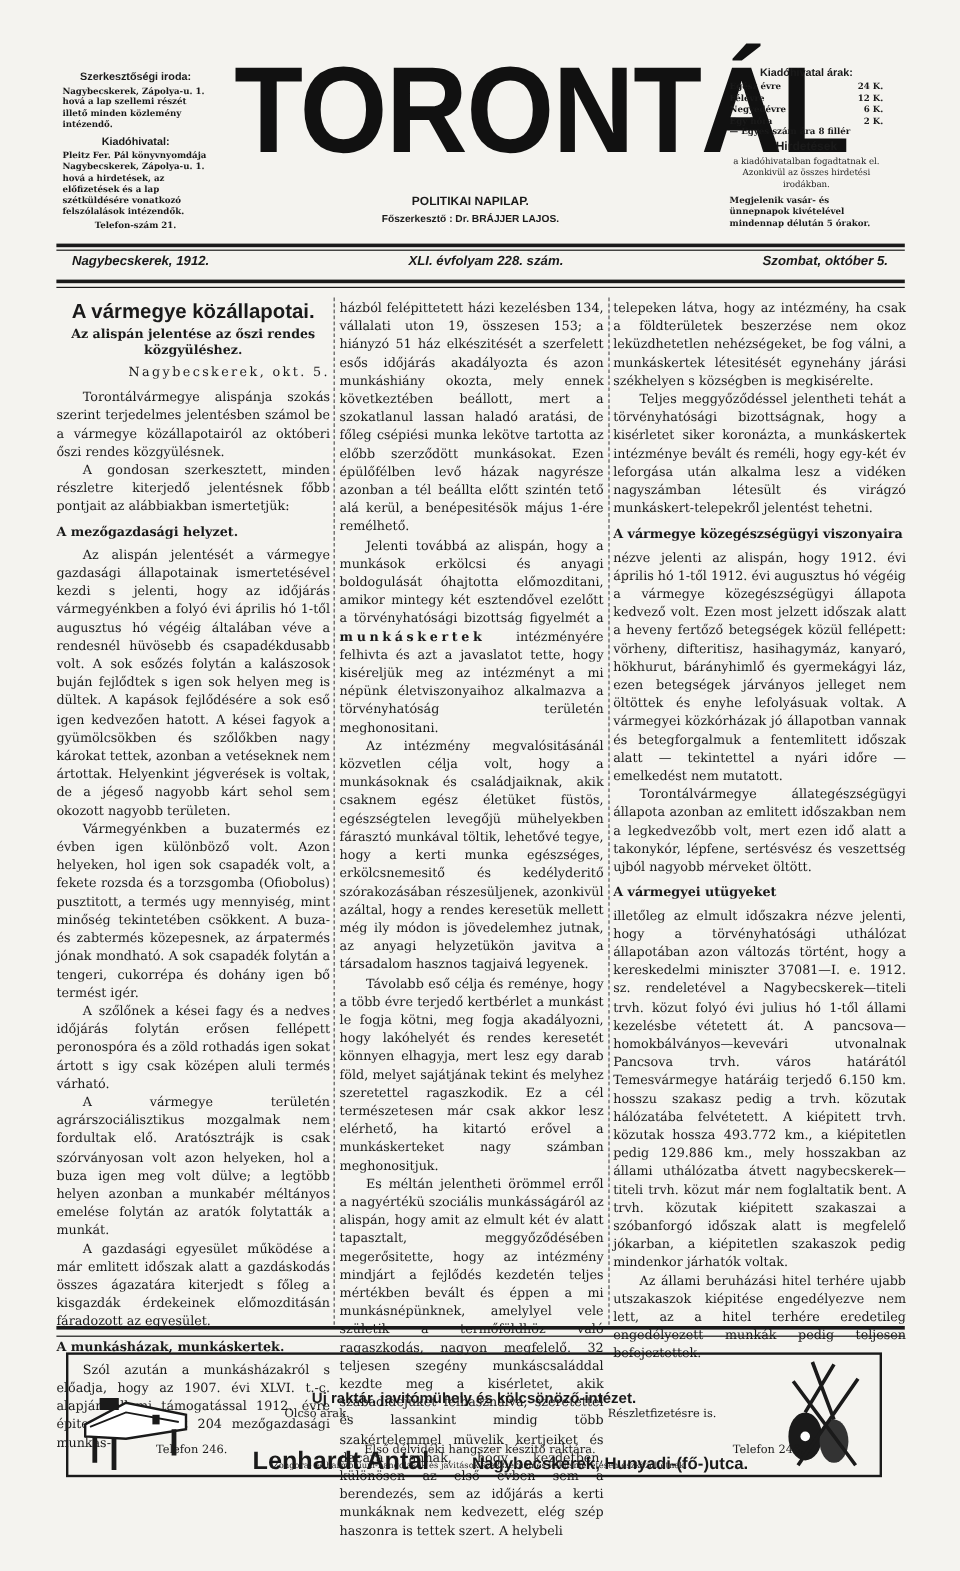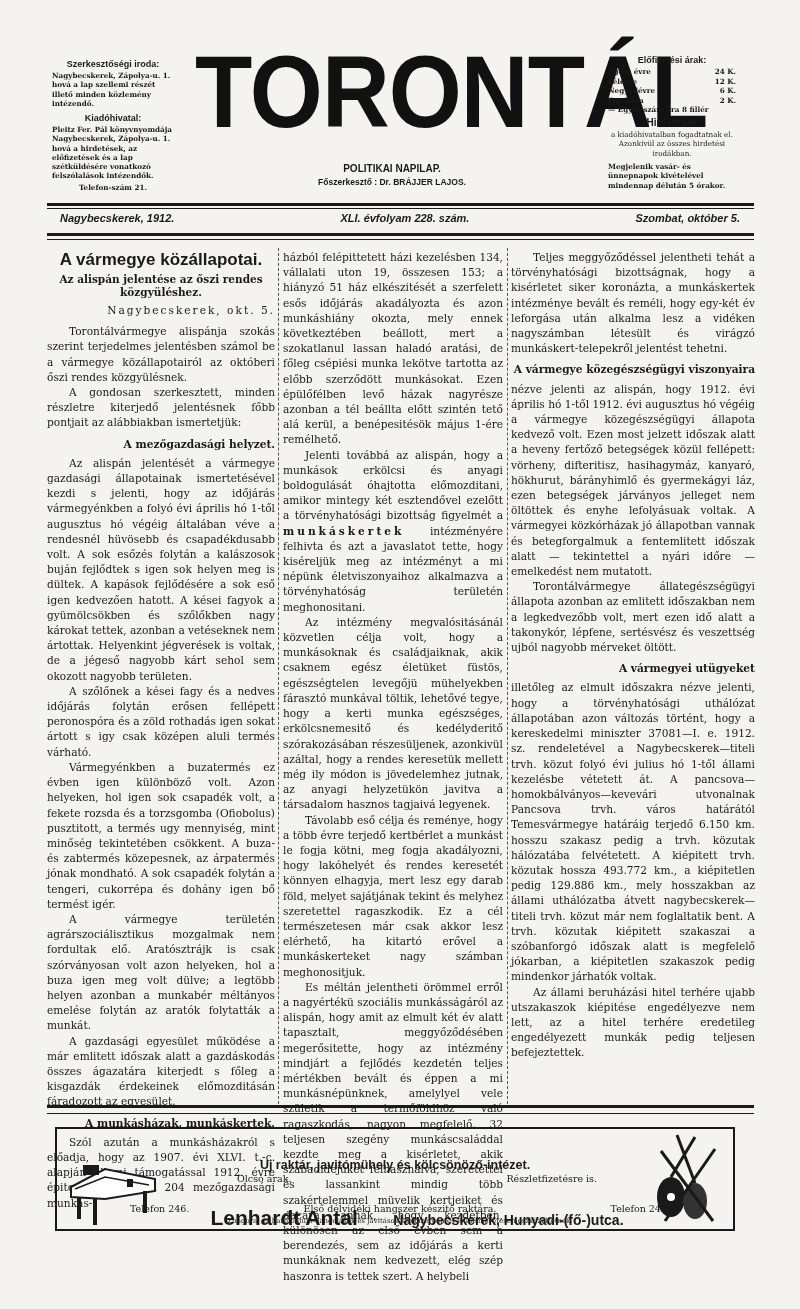--- a/index.html
+++ b/index.html
@@ -40,21 +40,21 @@
   .col p { margin:0; text-indent:22px; }
   .col p.noind { text-indent:0; }
   .col1 { left:47px; width:228px; }
   .col2 { left:283px; width:220px; }
   .col3 { left:511px; width:244px; }
   .vdiv { position:absolute; top:248px; width:0; height:856px; border-left:1px dashed #555; }
 
   .art-title { font-family:"Liberation Sans","DejaVu Sans",sans-serif; font-weight:bold; font-size:17px; line-height:20px; text-align:center; margin:0 0 3px 0; }
   .art-sub { font-weight:bold; font-size:10.5px; line-height:13px; text-align:center; margin:0 0 4px 0; }
   .dateline-art { text-align:right; letter-spacing:2px; margin:2px 0 6px 0; }
-  .sec-head { font-weight:bold; text-align:right; margin:6px 0 4px 0; }
+  .sec-head { font-weight:bold; margin:6px 0 4px 0; }
   .spaced { letter-spacing:3px; font-weight:bold; }
 
   
   .ad { position:absolute; left:55px; top:1127px; width:676px; height:100px; border:2px solid #1a1a1a; }
   .ad-h1 { position:absolute; left:6px; top:4px; width:664px; text-align:center; font-family:"DejaVu Sans","Liberation Sans",sans-serif; font-size:19.5px; letter-spacing:1px; line-height:24px; }
   .ad-h2 { position:absolute; left:0; top:29px; width:676px; text-align:center; font-family:"Liberation Sans",sans-serif; font-weight:bold; font-size:12.5px; line-height:15px; }
   .ad-row { position:absolute; display:flex; justify-content:space-between; font-size:9.5px; }
   .ad-line { position:absolute; text-align:center; font-size:8.5px; line-height:11px; }
   .ad-big { position:absolute; left:100px; top:78px; width:520px; text-align:center; font-family:"Liberation Sans",sans-serif; font-weight:bold; white-space:nowrap; line-height:22px; }
   .ad-big .nm { font-size:21px; }
@@ -73,21 +73,21 @@
     <div class="h sans" style="margin-top:6px">Kiadóhivatal:</div>
     <div class="b">Pleitz Fer. Pál könyvnyomdája Nagybecskerek, Zápolya-u. 1. hová a hirdetések, az előfizetések és a lap szétküldésére vonatkozó felszólalások intézendők.</div>
     <div class="b" style="text-align:center;margin-top:3px">Telefon-szám 21.</div>
   </div>
 
   <div class="title">TORONTÁL</div>
   <div class="subtitle sans">POLITIKAI NAPILAP.</div>
   <div class="editor sans">Főszerkesztő : Dr. BRÁJJER LAJOS.</div>
 
   <div class="mast-right">
-    <div class="h sans">Előfizetési árak:</div>
+    <div class="h sans">Kiadóhivatal árak:</div>
     <div class="price-row">
         <span>Egész évre</span>
         <span>24 K.</span>
       </div>
     <div class="price-row">
         <span>Félévre</span>
         <span>12 K.</span>
       </div>
     <div class="price-row">
         <span>Negyedévre</span>
@@ -117,37 +117,38 @@
   <div class="vdiv" style="left:507px"></div>
 
   <div class="col col1">
     <div class="art-title">A vármegye közállapotai.</div>
     <div class="art-sub">Az alispán jelentése az őszi rendes közgyüléshez.</div>
     <div class="dateline-art">Nagybecskerek, okt. 5.</div>
     <p>Torontálvármegye alispánja szokás szerint terjedelmes jelentésben számol be a vármegye közállapotairól az októberi őszi rendes közgyülésnek.</p>
     <p>A gondosan szerkesztett, minden részletre kiterjedő jelentésnek főbb pontjait az alábbiakban ismertetjük:</p>
     <div class="sec-head">A mezőgazdasági helyzet.</div>
     <p>Az alispán jelentését a vármegye gazdasági állapotainak ismertetésével kezdi s jelenti, hogy az időjárás vármegyénkben a folyó évi április hó 1-től augusztus hó végéig általában véve a rendesnél hüvösebb és csapadékdusabb volt. A sok esőzés folytán a kalászosok buján fejlődtek s igen sok helyen meg is dültek. A kapások fejlődésére a sok eső igen kedvezően hatott. A kései fagyok a gyümölcsökben és szőlőkben nagy károkat tettek, azonban a vetéseknek nem ártottak. Helyenkint jégverések is voltak, de a jégeső nagyobb kárt sehol sem okozott nagyobb területen.</p>
+    <p>Vármegyénkben a buzatermés ez évben igen különböző volt. Azon helyeken, hol igen sok csapadék volt, a fekete rozsda és a torzsgomba (Ofiobolus) pusztitott, a termés ugy mennyiség, mint minőség tekintetében csökkent. A buza- és zabtermés közepesnek, az árpatermés jónak mondható. A sok csapadék folytán a tengeri, cukorrépa és dohány igen bő termést igér.</p>
     <p>A szőlőnek a kései fagy és a nedves időjárás folytán erősen fellépett peronospóra és a zöld rothadás igen sokat ártott s igy csak középen aluli termés várható.</p>
-    <p>Vármegyénkben a buzatermés ez évben igen különböző volt. Azon helyeken, hol igen sok csapadék volt, a fekete rozsda és a torzsgomba (Ofiobolus) pusztitott, a termés ugy mennyiség, mint minőség tekintetében csökkent. A buza- és zabtermés közepesnek, az árpatermés jónak mondható. A sok csapadék folytán a tengeri, cukorrépa és dohány igen bő termést igér.</p>
     <p>A vármegye területén agrárszociálisztikus mozgalmak nem fordultak elő. Aratósztrájk is csak szórványosan volt azon helyeken, hol a buza igen meg volt dülve; a legtöbb helyen azonban a munkabér méltányos emelése folytán az aratók folytatták a munkát.</p>
     <p>A gazdasági egyesület működése a már emlitett időszak alatt a gazdáskodás összes ágazatára kiterjedt s főleg a kisgazdák érdekeinek előmozditásán fáradozott az egyesület.</p>
     <div class="sec-head">A munkásházak, munkáskertek.</div>
     <p>Szól azután a munkásházakról s előadja, hogy az 1907. évi XLVI. t.-c. alapján állami támogatással 1912. évre épiteni előirányzott 204 mezőgazdasági munkás-</p>
   </div>
 
   <div class="col col2">
     <p class="noind">házból felépittetett házi kezelésben 134, vállalati uton 19, összesen 153; a hiányzó 51 ház elkészitését a szerfelett esős időjárás akadályozta és azon munkáshiány okozta, mely ennek következtében beállott, mert a szokatlanul lassan haladó aratási, de főleg csépiési munka lekötve tartotta az előbb szerződött munkásokat. Ezen épülőfélben levő házak nagyrésze azonban a tél beállta előtt szintén tető alá kerül, a benépesitésök május 1-ére remélhető.</p>
     <p><span>Jelenti továbbá az alispán, hogy a munkások erkölcsi és anyagi boldogulását óhajtotta előmozditani, amikor mintegy két esztendővel ezelőtt a törvényhatósági bizottság figyelmét a </span><span class="spaced">munkáskertek</span><span> intézményére felhivta és azt a javaslatot tette, hogy kiséreljük meg az intézményt a mi népünk életviszonyaihoz alkalmazva a törvényhatóság területén meghonositani.</span></p>
     <p>Az intézmény megvalósitásánál közvetlen célja volt, hogy a munkásoknak és családjaiknak, akik csaknem egész életüket füstös, egészségtelen levegőjü mühelyekben fárasztó munkával töltik, lehetővé tegye, hogy a kerti munka egészséges, erkölcsnemesitő és kedélyderitő szórakozásában részesüljenek, azonkivül azáltal, hogy a rendes keresetük mellett még ily módon is jövedelemhez jutnak, az anyagi helyzetükön javitva a társadalom hasznos tagjaivá legyenek.</p>
     <p>Távolabb eső célja és reménye, hogy a több évre terjedő kertbérlet a munkást le fogja kötni, meg fogja akadályozni, hogy lakóhelyét és rendes keresetét könnyen elhagyja, mert lesz egy darab föld, melyet sajátjának tekint és melyhez szeretettel ragaszkodik. Ez a cél természetesen már csak akkor lesz elérhető, ha kitartó erővel a munkáskerteket nagy számban meghonositjuk.</p>
     <p>Es méltán jelentheti örömmel erről a nagyértékü szociális munkásságáról az alispán, hogy amit az elmult két év alatt tapasztalt, meggyőződésében megerősitette, hogy az intézmény mindjárt a fejlődés kezdetén teljes mértékben bevált és éppen a mi munkásnépünknek, amelylyel vele születik a termőföldhöz való ragaszkodás, nagyon megfelelő. 32 teljesen szegény munkáscsaláddal kezdte meg a kisérletet, akik szabadidejüket felhasználva, szeretettel és lassankint mindig több szakértelemmel müvelik kertjeiket és dacára annak, hogy kezdetben, különösen az első évben sem a berendezés, sem az időjárás a kerti munkáknak nem kedvezett, elég szép haszonra is tettek szert. A helybeli</p>
   </div>
 
   <div class="col col3">
+    <p class="noind">telepeken látva, hogy az intézmény, ha csak a földterületek beszerzése nem okoz leküzdhetetlen nehézségeket, be fog válni, a munkáskertek létesitését egynehány járási székhelyen s községben is megkisérelte.</p>
     <p>Teljes meggyőződéssel jelentheti tehát a törvényhatósági bizottságnak, hogy a kisérletet siker koronázta, a munkáskertek intézménye bevált és reméli, hogy egy-két év leforgása után alkalma lesz a vidéken nagyszámban létesült és virágzó munkáskert-telepekről jelentést tehetni.</p>
     <div class="sec-head">A vármegye közegészségügyi viszonyaira</div>
     <p class="noind">nézve jelenti az alispán, hogy 1912. évi április hó 1-től 1912. évi augusztus hó végéig a vármegye közegészségügyi állapota kedvező volt. Ezen most jelzett időszak alatt a heveny fertőző betegségek közül fellépett: vörheny, difteritisz, hasihagymáz, kanyaró, hökhurut, bárányhimlő és gyermekágyi láz, ezen betegségek járványos jelleget nem öltöttek és enyhe lefolyásuak voltak. A vármegyei közkórházak jó állapotban vannak és betegforgalmuk a fentemlitett időszak alatt — tekintettel a nyári időre — emelkedést nem mutatott.</p>
     <p>Torontálvármegye állategészségügyi állapota azonban az emlitett időszakban nem a legkedvezőbb volt, mert ezen idő alatt a takonykór, lépfene, sertésvész és veszettség ujból nagyobb mérveket öltött.</p>
     <div class="sec-head">A vármegyei utügyeket</div>
     <p class="noind">illetőleg az elmult időszakra nézve jelenti, hogy a törvényhatósági uthálózat állapotában azon változás történt, hogy a kereskedelmi miniszter 37081—I. e. 1912. sz. rendeletével a Nagybecskerek—titeli trvh. közut folyó évi julius hó 1-től állami kezelésbe vétetett át. A pancsova—homokbálványos—kevevári utvonalnak Pancsova trvh. város határától Temesvármegye határáig terjedő 6.150 km. hosszu szakasz pedig a trvh. közutak hálózatába felvétetett. A kiépitett trvh. közutak hossza 493.772 km., a kiépitetlen pedig 129.886 km., mely hosszakban az állami uthálózatba átvett nagybecskerek—titeli trvh. közut már nem foglaltatik bent. A trvh. közutak kiépitett szakaszai a szóbanforgó időszak alatt is megfelelő jókarban, a kiépitetlen szakaszok pedig mindenkor járhatók voltak.</p>
     <p>Az állami beruházási hitel terhére ujabb utszakaszok kiépitése engedélyezve nem lett, az a hitel terhére eredetileg engedélyezett munkák pedig teljesen befejeztettek.</p>
   </div>
 
   <div class="rule-thick" style="top:1105px"></div>

